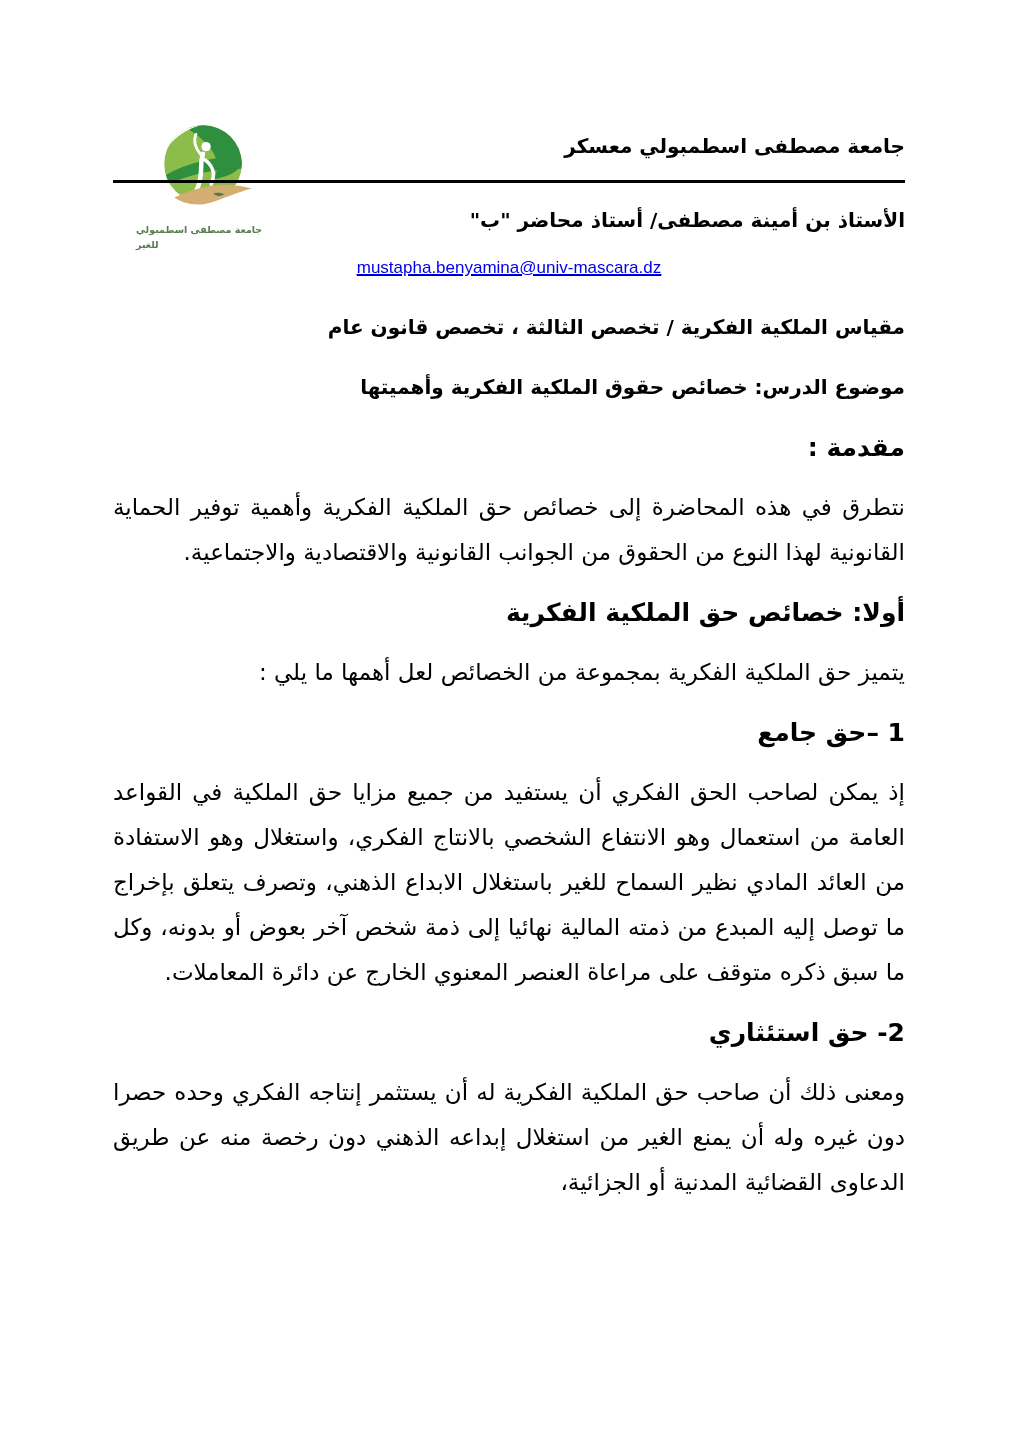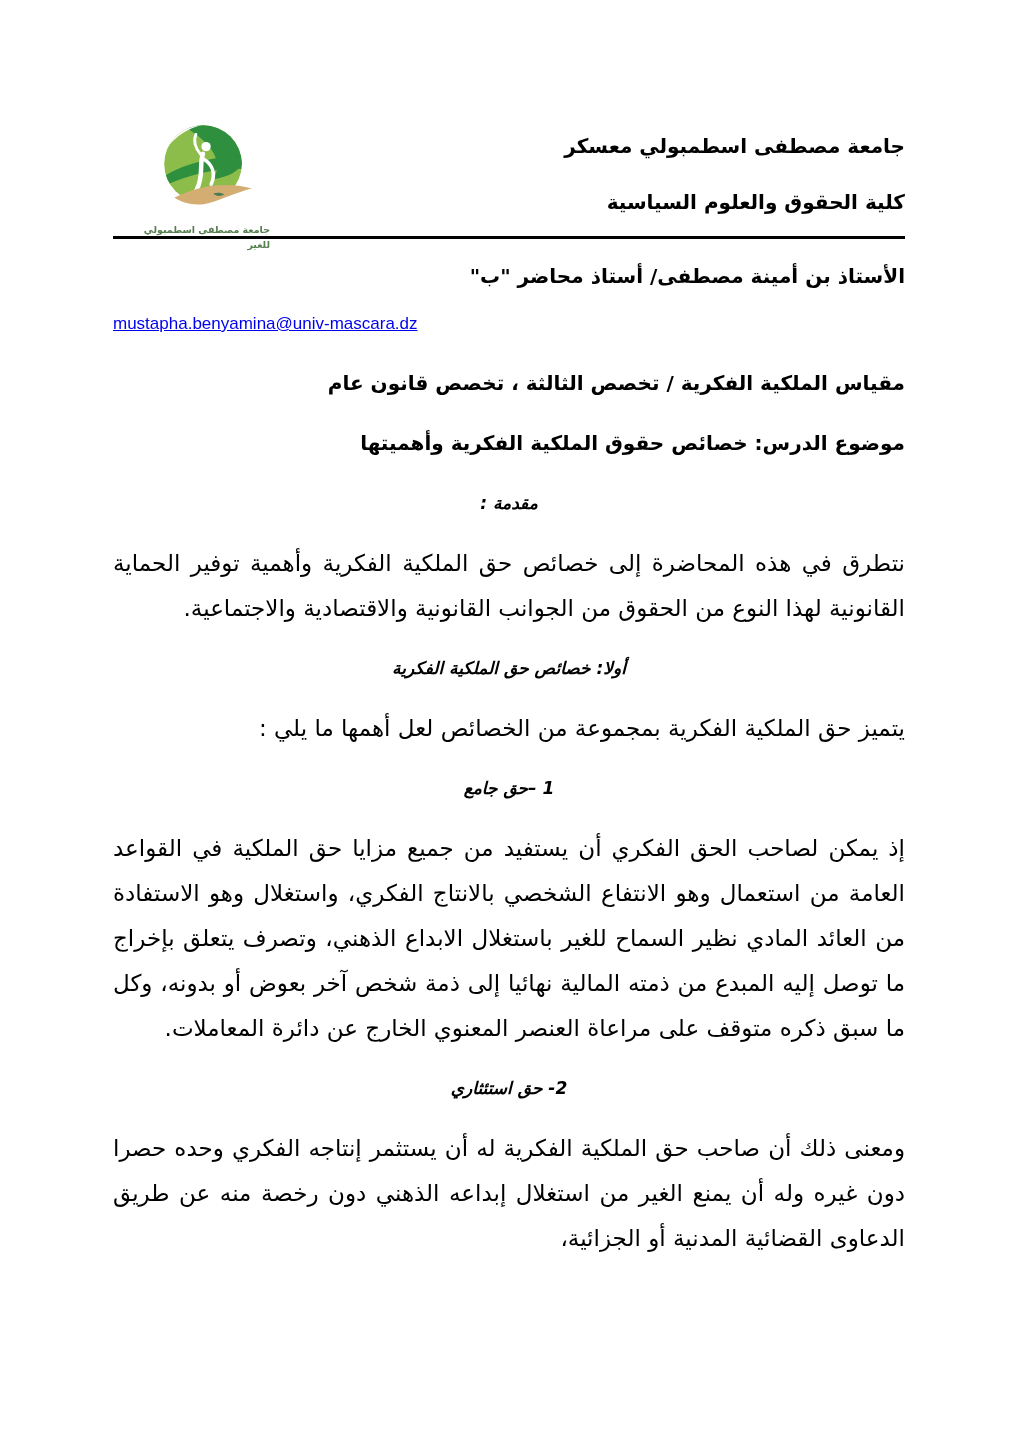--- a/index.html
+++ b/index.html
@@ -22,21 +22,21 @@
     background: #ffffff;
     overflow: hidden;
   }
 
   
   .logo {
     position: absolute;
     left: 136px;
     top: 116px;
     width: 134px;
-    text-align: right;
+    text-align: left;
     direction: rtl;
   }
   .logo svg {
     display: block;
     width: 102px;
     height: 102px;
     margin: 0 auto 4px auto;
   }
   .logo-caption {
     font-size: 9.5px;
@@ -70,45 +70,45 @@
   }
   .block {
     margin: 0 0 15px 0;
     font-size: 20px;
     line-height: 45px;
     text-align: right;
   }
   .bold { font-weight: bold; }
   .tight { margin-top: -14px; }
   .email-line {
-    text-align: left;
+    text-align: center;
     line-height: 45px;
+    text-decoration: underline;
   }
   .email-line a {
     font-family: "Liberation Sans", sans-serif;
     font-size: 17px;
     color: #0000ee;
     text-decoration: underline;
     cursor: pointer;
   }
   .para {
     font-size: 23px;
     font-weight: normal;
     line-height: 45px;
     text-align: justify;
     text-justify: inter-word;
   }
   .lead { text-align: right; }
   h2.sec {
     margin: 0 0 15px 0;
-    font-size: 17px;
+    font-size: 25px;
     font-weight: bold;
     line-height: 45px;
-    text-align: center;
-    font-style: italic;
+    text-align: right;
   }
 </style>
 </head>
 <body>
 
 <div class="page">
 
   <div class="logo">
     <svg viewBox="0 0 100 100" aria-hidden="true">
       <defs>
@@ -137,21 +137,20 @@
     </svg>
     <div class="logo-caption">
       <div>جامعة مصطفى اسطمبولي</div>
       <div>للغير</div>
     </div>
   </div>
 
   <div class="content">
 
     <p class="hline">جامعة مصطفى اسطمبولي معسكر</p>
-    <p class="hline">كلية الحقوق والعلوم السياسية</p>
 
     <hr class="divider">
 
     <p class="block bold">الأستاذ بن أمينة مصطفى/ أستاذ محاضر "ب"</p>
     <p class="block email-line tight"><a>mustapha.benyamina@univ-mascara.dz</a></p>
     <p class="block bold">مقياس الملكية الفكرية / تخصص الثالثة ، تخصص قانون عام</p>
     <p class="block bold">موضوع الدرس: خصائص حقوق الملكية الفكرية وأهميتها</p>
 
     <h2 class="sec">مقدمة :</h2>
     <p class="block para">نتطرق في هذه المحاضرة إلى خصائص حق الملكية الفكرية وأهمية توفير الحماية القانونية لهذا النوع من الحقوق من الجوانب القانونية والاقتصادية والاجتماعية.</p>

